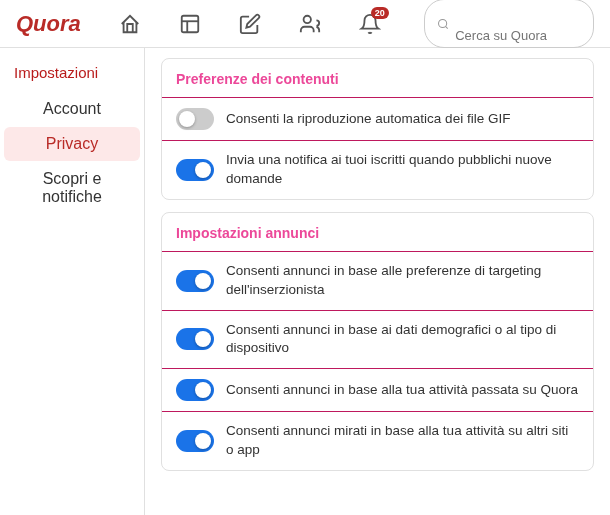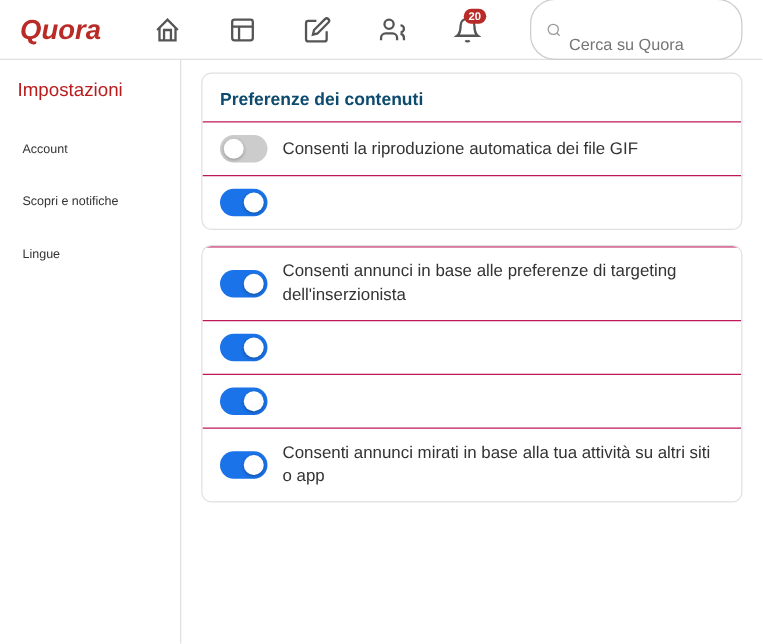--- a/index.html
+++ b/index.html
@@ -26,21 +26,21 @@
       color: #b92b27;
       font-size: 22px;
       font-weight: bold;
       font-style: italic;
       margin-right: 4px;
     }
     .nav-icon {
       position: relative;
       display: flex;
       align-items: center;
-      justify-content: flex-end;
+      justify-content: center;
       width: 30px;
       height: 30px;
       cursor: pointer;
       color: #555;
     }
     .nav-icon svg { width: 22px; height: 22px; }
     .badge {
       position: absolute;
       top: -2px;
       right: -4px;
@@ -89,24 +89,25 @@
     }
     .sidebar-title {
       font-size: 15px;
       font-weight: 400;
       padding: 0 14px 10px;
       color: #b91c1c;
     }
     .sidebar-item {
       padding: 8px 14px;
       cursor: pointer;
-      font-size: 10px;
+      font-size: 16px;
       color: #333;
       border-radius: 6px;
-      margin: 15px 4px;
+      margin: 1px 4px;
+      text-align: center;
     }
     .sidebar-item.active {
       background: #fde8e8;
       color: #b92b27;
       font-weight: 500;
     }
 
     
     .content {
       flex: 1;
@@ -118,21 +119,21 @@
     .card {
       border: 1px solid #e0e0e0;
       border-radius: 8px;
       margin-bottom: 12px;
       overflow: hidden;
     }
     .card-title {
       font-size: 14px;
       font-weight: 600;
       padding: 12px 14px 10px;
-      color: #0c4a6e;
+      color: #ec4899;
     }
     .card-item {
       display: flex;
       align-items: center;
       padding: 10px 14px;
       border-top: 1px solid #be185d;
       gap: 12px;
     }
     .card-item-text {
       flex: 1;
@@ -232,22 +233,22 @@
     </svg>
     <input type="text" placeholder="Cerca su Quora" style="">
   </div>
 </nav>
 
 <div class="main">
 
   <aside class="sidebar">
     <div class="sidebar-title">Impostazioni</div>
     <div class="sidebar-item">Account</div>
+    <div class="sidebar-item active">Privacy</div>
     <div class="sidebar-item">Scopri e notifiche</div>
-    <div class="sidebar-item">Lingue</div>
   </aside>
 
   <div class="content">
 
     <div class="card">
       <div class="card-title">Preferenze dei contenuti</div>
 
       <div class="card-item">
         <div class="toggle">
           <div class="toggle-track"></div>
@@ -255,45 +256,49 @@
         </div>
         <div class="card-item-text">Consenti la riproduzione automatica dei file GIF</div>
       </div>
 
 
       <div class="card-item">
         <div class="toggle on">
           <div class="toggle-track on"></div>
           <div class="toggle-thumb"></div>
         </div>
+        <div class="card-item-text">Invia una notifica ai tuoi iscritti quando pubblichi nuove domande</div>
       </div>
     </div>
 
     <div class="card">
+      <div class="card-title">Impostazioni annunci</div>
 
       <div class="card-item">
         <div class="toggle on">
           <div class="toggle-track on"></div>
           <div class="toggle-thumb"></div>
         </div>
         <div class="card-item-text">Consenti annunci in base alle preferenze di targeting dell'inserzionista</div>
       </div>
 
       <div class="card-item">
         <div class="toggle on">
           <div class="toggle-track on"></div>
           <div class="toggle-thumb"></div>
         </div>
-      </div>
-
-      <div class="card-item">
-        <div class="toggle on">
-          <div class="toggle-track on"></div>
-          <div class="toggle-thumb"></div>
-        </div>
+        <div class="card-item-text">Consenti annunci in base ai dati demografici o al tipo di dispositivo</div>
+      </div>
+
+      <div class="card-item">
+        <div class="toggle on">
+          <div class="toggle-track on"></div>
+          <div class="toggle-thumb"></div>
+        </div>
+        <div class="card-item-text">Consenti annunci in base alla tua attività passata su Quora</div>
       </div>
 
       <div class="card-item">
         <div class="toggle on">
           <div class="toggle-track on"></div>
           <div class="toggle-thumb"></div>
         </div>
         <div class="card-item-text">Consenti annunci mirati in base alla tua attività su altri siti o app</div>
       </div>
     </div>

